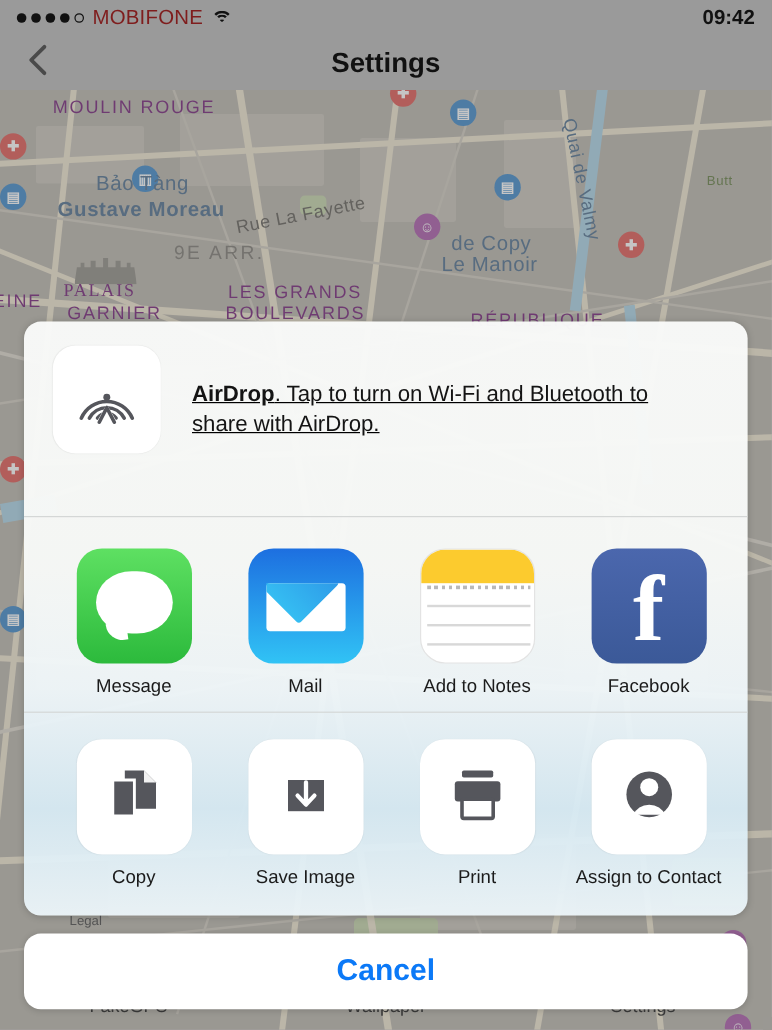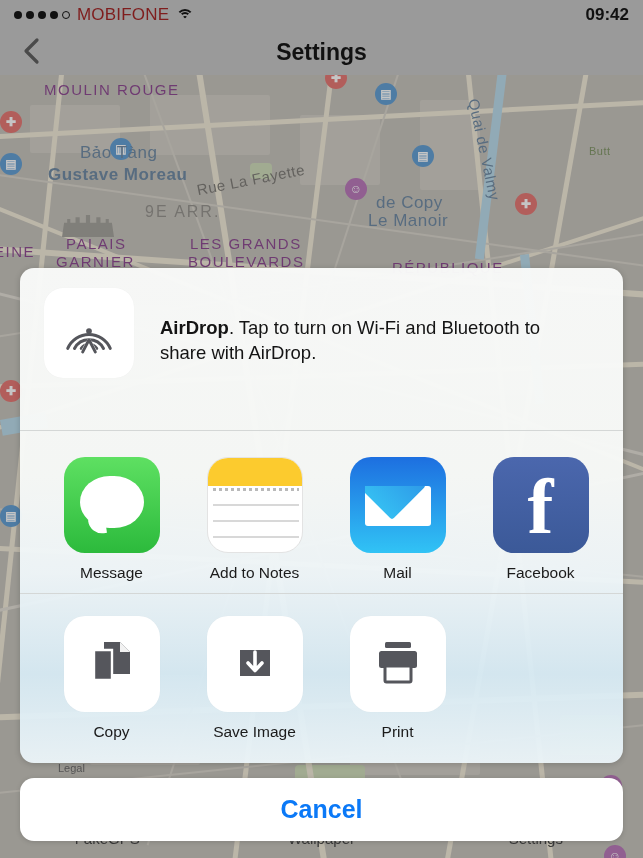--- a/index.html
+++ b/index.html
@@ -104,21 +104,21 @@
        rgba(249,250,249,0.97) 0%,
        rgba(247,249,247,0.97) 42%,
        rgba(240,247,250,0.95) 62%,
        rgba(216,236,246,0.93) 82%,
        rgba(236,245,249,0.95) 100%);
     box-shadow:0 1px 6px rgba(0,0,0,0.18);
   }
 
   
   #airdrop-row {
-    display:flex; align-items:flex-start; padding:20px 20px 0 24px; height:162px;
+    display:flex; align-items:flex-start; padding:20px 20px 0 24px; height:162px;text-decoration:underline;
   }
   #airdrop-icon {
     width:90px; height:90px; border-radius:19px; background:#fff;
     display:flex; align-items:center; justify-content:center; flex:none;
     box-shadow:0 0 1px rgba(0,0,0,0.06);
   }
   #airdrop-icon svg { width:58px; height:58px; }
   #airdrop-text {
     margin-left:26px; margin-top:28px; font-size:18.5px; line-height:1.33;
     color:#141414; max-width:420px;
@@ -278,21 +278,21 @@
 
   <div class="maplabel mid" style="left:44px;  top:6px;">MOULIN ROUGE</div>
   <div class="maplabel blue" style="font-size:17px;left:80px;  top:68px;">Bảo Tàng</div>
   <div class="maplabel blue" style="font-size:17px;left:48px;  top:90px;font-weight:bold;">Gustave Moreau</div>
   <div class="maplabel" style="font-size:15px;left:196px; top:96px; transform:rotate(-11deg);color:#5d5a54;">Rue La Fayette</div>
   <div class="maplabel blue" style="font-size:17px;left:368px; top:116px;margin-top:20px;">Le Manoir</div>
   <div class="maplabel blue" style="font-size:17px;left:376px; top:118px;">de Copy</div>
   <div class="maplabel blue" style="font-size:15px;left:482px; top:22px;  transform:rotate(78deg);transform-origin:0 0;">Quai de Valmy</div>
   <div class="maplabel green" style="font-size:11px;left:589px;top:70px;">Butt</div>
   <div class="maplabel big" style="left:145px; top:128px;">9E ARR.</div>
-  <div class="maplabel mid" style="left:66px;  top:160px;">PALAIS</div>
+  <div class="maplabel mid" style="left:53px;  top:160px;font-family:Liberation Serif, serif;">PALAIS</div>
   <div class="maplabel mid" style="left:56px;  top:178px;">GARNIER</div>
   <div class="maplabel mid" style="left:190px; top:160px;">LES GRANDS</div>
   <div class="maplabel mid" style="left:188px; top:178px;">BOULEVARDS</div>
   <div class="maplabel mid" style="left:392px; top:184px;">RÉPUBLIQUE</div>
   <div class="maplabel mid" style="left:-6px;  top:168px;">EINE</div>
 
   <div class="dim"></div>
 </div>
 
 <div id="legal">Legal</div>
@@ -359,36 +359,36 @@
 
     <div class="cell">
       <div class="app-icon ic-message">
         <span class="bubble"></span>
           <span class="tail"></span>
       </div>
       <div class="app-label">Message</div>
     </div>
 
     <div class="cell">
+      <div class="app-icon ic-mail">
+        <span class="env"></span>
+          <span class="flap"></span>
+      </div>
+      <div class="app-label">Mail</div>
+    </div>
+
+    <div class="cell">
       <div class="app-icon ic-notes">
         <span class="head"></span>
         <span class="perf"></span>
         <span class="ln" style="top:46px;"></span>
         <span class="ln" style="top:62px;"></span>
         <span class="ln" style="top:78px;"></span>
       </div>
       <div class="app-label">Add to Notes</div>
-    </div>
-
-    <div class="cell">
-      <div class="app-icon ic-mail">
-        <span class="env"></span>
-          <span class="flap"></span>
-      </div>
-      <div class="app-label">Mail</div>
     </div>
 
     <div class="cell">
       <div class="app-icon ic-fb">
         <span class="f">f</span>
       </div>
       <div class="app-label">Facebook</div>
     </div>
 
     <div class="cell">
@@ -432,20 +432,32 @@
           <svg viewBox="0 0 52 52">
             <rect x="13" y="6" width="26" height="6" rx="1.5" fill="#55565c"></rect>
             <rect x="7" y="15" width="38" height="17" rx="2.5" fill="#55565c"></rect>
             <rect x="13" y="30" width="26" height="16" rx="1.5" fill="#fff" stroke="#55565c" stroke-width="3"></rect>
           </svg>
         </span>
       </div>
       <div class="act-label">Print</div>
     </div>
 
+    <div class="cell">
+      <div class="act-icon">
+        <span>
+          <svg viewBox="0 0 52 52">
+            <circle cx="26" cy="26" r="19" fill="#55565c"></circle>
+            <circle cx="26" cy="20" r="7.5" fill="#fff"></circle>
+            <path d="M13 43 a13.5 11.5 0 0 1 26 0 z" fill="#fff"></path>
+          </svg>
+        </span>
+      </div>
+      <div class="act-label">Assign to Contact</div>
+    </div>
 
     <div class="cell">
       
       
     </div>
   </div>
 </div>
 
 <div id="cancel">
   <span id="cancel-label">Cancel</span>

